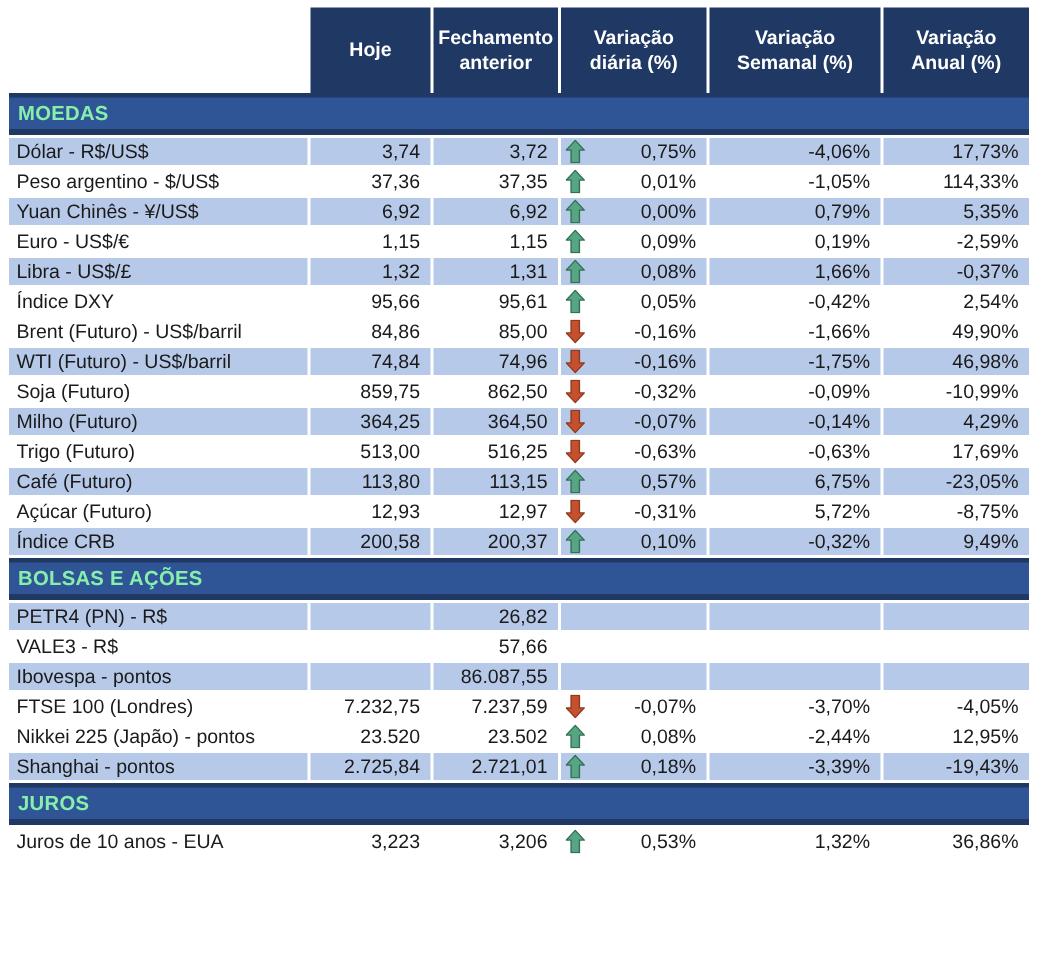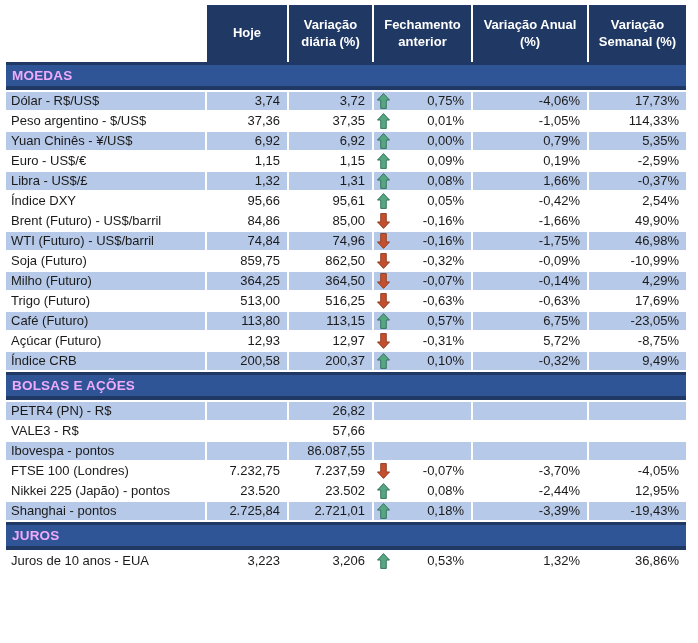--- a/index.html
+++ b/index.html
@@ -24,21 +24,21 @@
   }
   .hcell{
     background:var(--header-navy);color:#fff;font-weight:bold;font-size:13px;
     display:flex;align-items:center;justify-content:center;text-align:center;
     line-height:1.3;padding:0 3px;box-sizing:border-box;
   }
   .hspacer{background:transparent;}
   .band{
     height:28px;box-sizing:border-box;background:var(--band-blue);
     border-top:3px solid var(--header-navy);border-bottom:4px solid var(--header-navy);
-    color:#f0abfc;font-weight:bold;font-size:13.5px;display:flex;align-items:center;
+    color:#86efac;font-weight:bold;font-size:13.5px;display:flex;align-items:center;
     padding-left:6px;margin-bottom:2px;letter-spacing:.2px;
   }
   .row{
     display:grid;grid-template-columns:199px 80px 83px 97px 114px 97px;
     column-gap:2px;height:20px;box-sizing:border-box;padding-bottom:2px;
   }
   .row .c{
     background:#fff;font-size:13px;line-height:18px;white-space:nowrap;
     overflow:hidden;box-sizing:border-box;
   }
@@ -52,24 +52,24 @@
   .fonte .b{font-weight:bold;}
 </style>
 </head>
 <body>
 
 <div class="page">
   <div class="table">
     <div class="header-row">
       <div class="hspacer"></div>
       <div class="hcell">Hoje</div>
+      <div class="hcell">Fechamento anterior</div>
       <div class="hcell">Variação diária (%)</div>
-      <div class="hcell">Fechamento anterior</div>
+      <div class="hcell">Variação Semanal (%)</div>
       <div class="hcell">Variação Anual (%)</div>
-      <div class="hcell">Variação Semanal (%)</div>
     </div>
     <div id="table-body">
         <div class="band">MOEDAS</div>
         <div class="row shaded">
           <div class="c label">Dólar - R$/US$</div>
           <div class="c num">3,74</div>
           <div class="c num">3,72</div>
           <div class="c num diaria"><span class="arrow">
               <svg width="13" height="16" viewBox="0 0 14 17">
                 <path d="M7 .5 13.5 7.5 10 7.5 10 16.5 4 16.5 4 7.5 .5 7.5Z" fill="var(--up-green)" stroke="var(--up-green-dark)" stroke-width="1" stroke-linejoin="round"></path>

